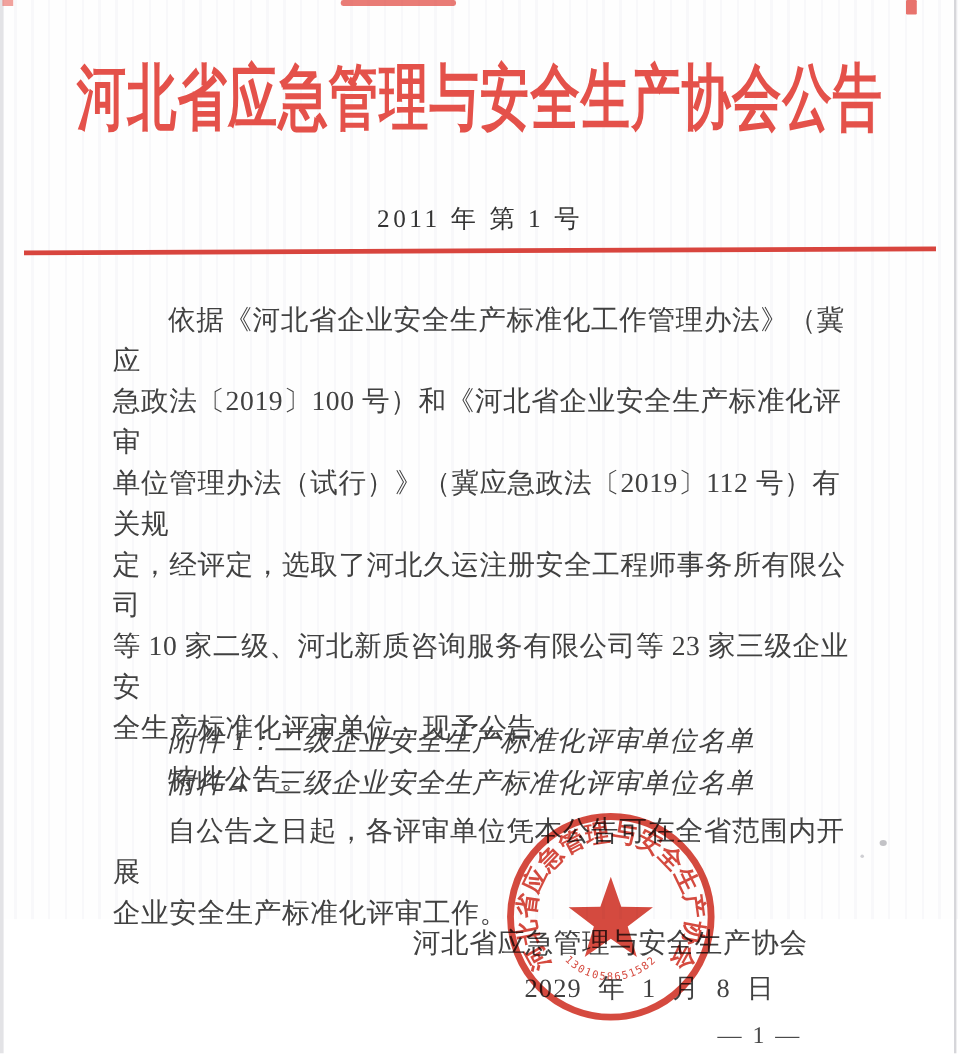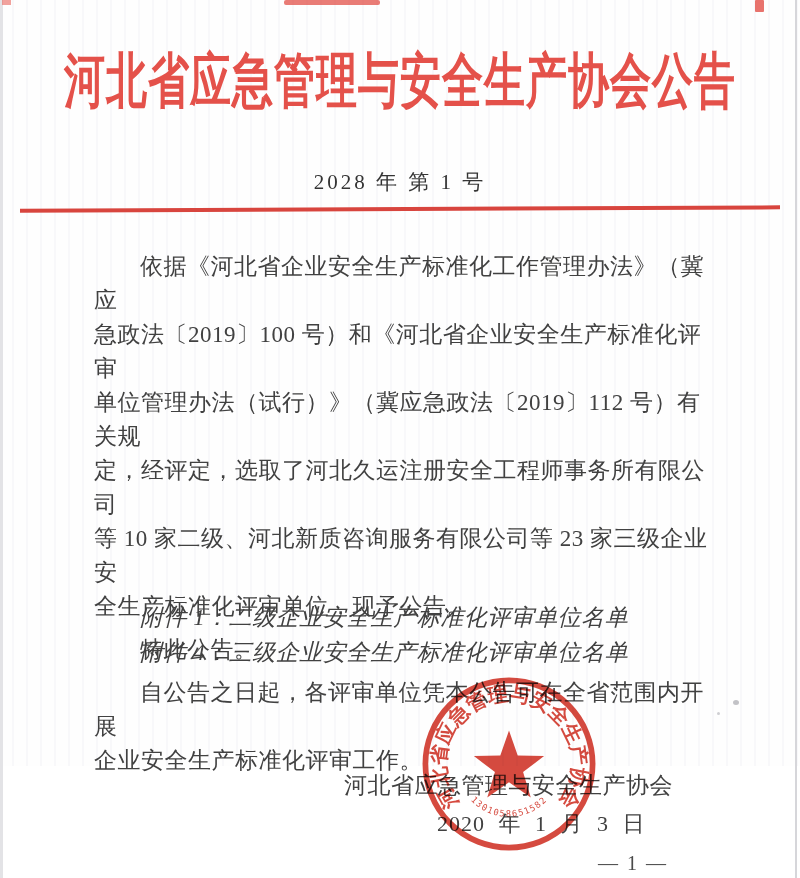--- a/index.html
+++ b/index.html
@@ -96,21 +96,21 @@
   <div class="edge-left"></div>
   <div class="edge-right"></div>
   <div class="artifact-red-a"></div>
   <div class="artifact-red-b"></div>
   <div class="artifact-red-c"></div>
   <div class="speck-a"></div>
   <div class="speck-b"></div>
 
   <h1 class="title">河北省应急管理与安全生产协会公告</h1>
 
-  <div class="issue-line">2028 年  第 1 号</div>
+  <div class="issue-line">2011 年  第 1 号</div>
 
   <div class="red-rule"></div>
 
   <div class="body-text">
     <p>依据《河北省企业安全生产标准化工作管理办法》（冀应
 急政法〔2019〕100 号）和《河北省企业安全生产标准化评审
 单位管理办法（试行）》（冀应急政法〔2019〕112 号）有关规
 定，经评定，选取了河北久运注册安全工程师事务所有限公司
 等 10 家二级、河北新质咨询服务有限公司等 23 家三级企业安
 全生产标准化评审单位，现予公告。</p>
@@ -119,21 +119,21 @@
 企业安全生产标准化评审工作。</p>
   </div>
 
   <div class="attachments">
     <div class="attachment-line">附件 1：二级企业安全生产标准化评审单位名单</div>
     <div class="attachment-line">附件 4：三级企业安全生产标准化评审单位名单</div>
   </div>
 
   <div class="signature">河北省应急管理与安全生产协会</div>
 
-  <div class="issue-date">2020 年 1 月 3 日</div>
+  <div class="issue-date">2029 年 1 月 8 日</div>
 
   <div class="seal">
     <svg viewBox="0 0 200 200" xmlns="http://www.w3.org/2000/svg">
       <defs>
         <path id="arcTop" d="M 41 141.3 A 72 72 0 1 1 159 141.3" fill="none"></path>
         <path id="arcBottom" d="M 48 130 A 60 60 0 0 0 152 130" fill="none"></path>
       </defs>
       <circle class="ring" cx="100" cy="100" r="95"></circle>
       <polygon class="star" points="100,62 90.1,90.4 60.1,91 84,109.2 75.3,138 100,120.8 124.7,138 116,109.2 139.9,91 109.9,90.4"></polygon>
       <text class="seal-org-text" text-anchor="middle">

